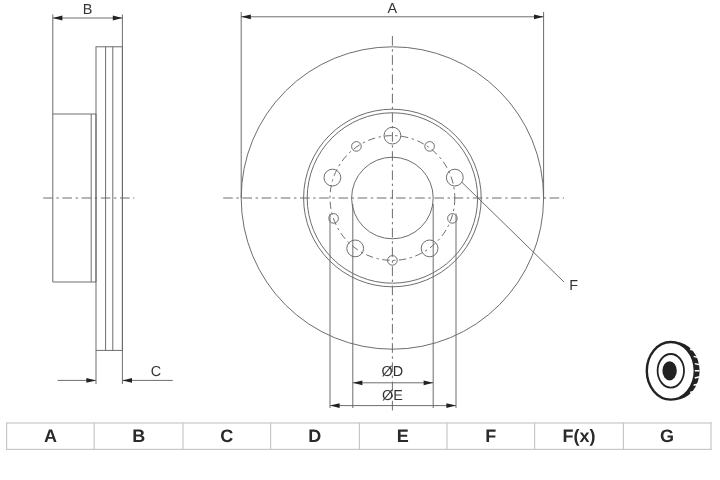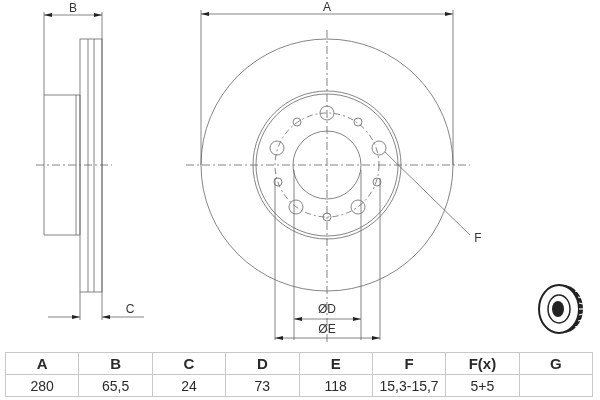--- a/index.html
+++ b/index.html
@@ -107,24 +107,14 @@
       <tr>
     <th>A</th>
     <th>B</th>
     <th>C</th>
     <th>D</th>
     <th>E</th>
     <th>F</th>
     <th>F(x)</th>
     <th>G</th>
   </tr>
-  <tr>
-    <td>280</td>
-    <td>65,5</td>
-    <td>24</td>
-    <td>73</td>
-    <td>118</td>
-    <td>15,3-15,7</td>
-    <td>5+5</td>
-    <td></td>
-  </tr>
 </tbody>
   </table>
 
 </body></html>

